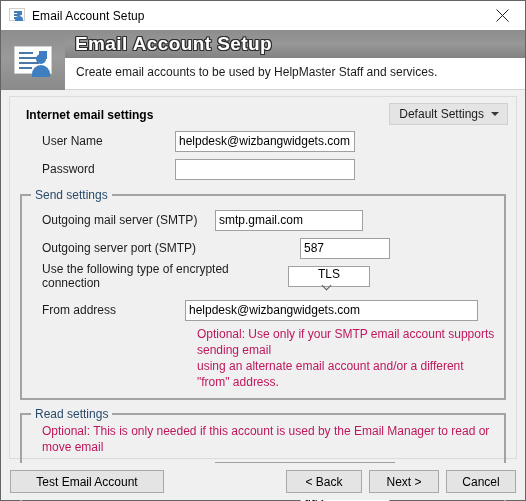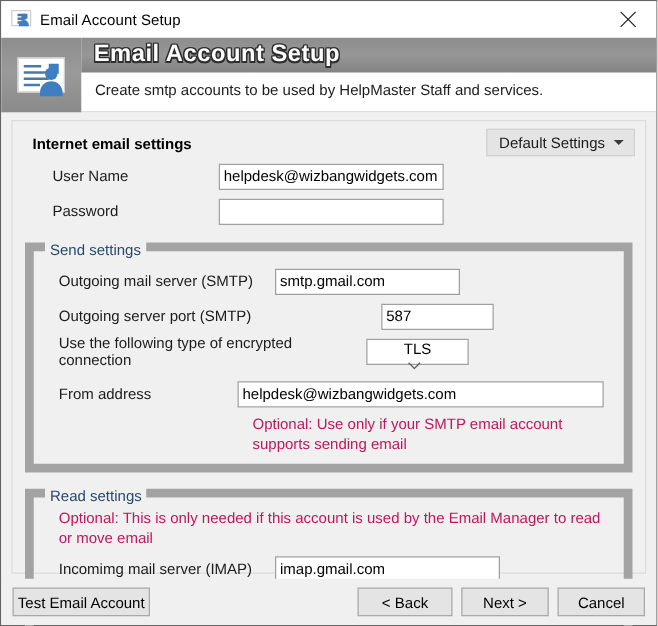--- a/index.html
+++ b/index.html
@@ -221,21 +221,21 @@
     position: absolute;
     left: 0; top: 1px;
     width: 6px; height: 6px;
     border-right: 1px solid #5a5a5a;
     border-bottom: 1px solid #5a5a5a;
     transform: rotate(45deg);
   }
 
   
   .groupbox {
-    border: 7px solid #a3a3a3;
+    border: 2px solid #a3a3a3;
     position: relative;
     margin-top: 11px;
     padding: 10px 8px 8px 8px;
   }
   .groupbox > .gb-label {
     position: absolute;
     top: -8px; left: 9px;
     background: #f0f0f0;
     padding: 0 4px;
     font-size: 12px;
@@ -309,21 +309,21 @@
         <div class="line" style="top:20px;width:13px;"></div>
         <div class="sq"></div>
         <div class="person-head"></div>
         <div class="person-body"></div>
       </div>
     </div>
     <div id="banner-text">
       <div id="banner-titleband">
         <span id="banner-title">Email Account Setup</span>
       </div>
-      <div id="banner-subtitle">Create smtp accounts to be used by HelpMaster Staff and services.</div>
+      <div id="banner-subtitle">Create email accounts to be used by HelpMaster Staff and services.</div>
     </div>
   </div>
 
   <div id="body">
     <div id="panel">
 
       <div id="section-title">Internet email settings</div>
 
       <div id="default-settings-button">
         <span>Default Settings</span>
@@ -372,20 +372,21 @@
 
         <div class="row" style="margin-top:6px;">
           <div class="lbl" style="width:155px;padding-left:12px;">From address</div>
           <div class="txt" style="width:293px;">
             <span>helpdesk@wizbangwidgets.com</span>
           </div>
         </div>
 
         <div class="hint" style="padding-left:167px;padding-top:2px;">
           <div>Optional: Use only if your SMTP email account supports sending email</div>
+          <div>using an alternate email account and/or a different "from" address.</div>
         </div>
       </div>
 
       <div class="groupbox" style="margin-top:13px;padding-top:8px;">
         <div class="gb-label">Read settings</div>
 
         <div class="hint" style="padding-left:12px;padding-bottom:3px;">Optional: This is only needed if this account is used by the Email Manager to read or move email</div>
 
         <div class="row">
           <div class="lbl" style="width:185px;padding-left:12px;">Incomimg mail server (IMAP)</div>
@@ -400,21 +401,21 @@
             <span>993</span>
           </div>
         </div>
 
       </div>
 
     </div>
   </div>
 
   <div id="footer">
-    <div class="btn" style="width:110px;">Test Email Account</div>
+    <div class="btn" style="width:154px;">Test Email Account</div>
     <div id="footer-right">
       <div class="btn" style="width:76px;">&lt; Back</div>
       <div class="btn" style="width:70px;">Next &gt;</div>
       <div class="btn" style="width:70px;">Cancel</div>
     </div>
   </div>
 
 </div>
 
 </body></html>

